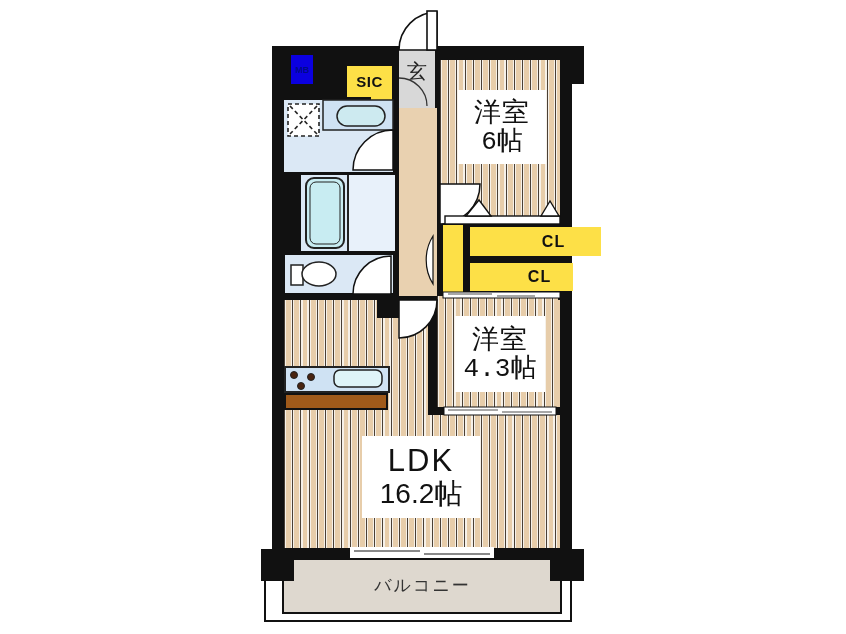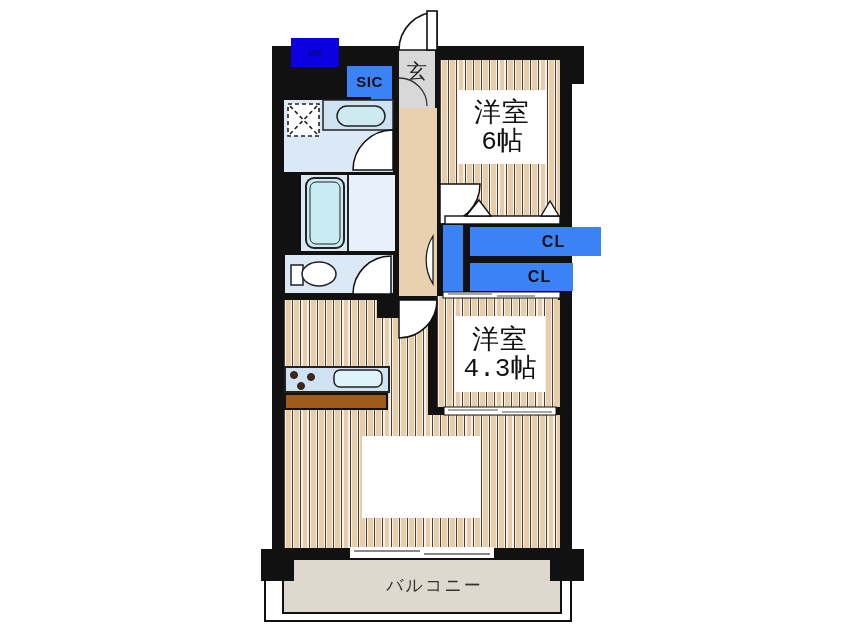--- a/index.html
+++ b/index.html
@@ -14,21 +14,21 @@
       repeating-linear-gradient(to right,
         #4a4036 0px, #4a4036 1px,
         #f6f1e9 1px, #f6f1e9 2.2px,
         #e7cdaa 2.2px, #e7cdaa 7px,
         #f6f1e9 7px, #f6f1e9 8.2px);
   }
   .tan{background:#e9d1b0;}
   .wet{background:#dbe8f5;}
   .wet-light{background:#e8f1fa;border-left:2px solid #222;}
   .gray{background:#d8d8d8;}
-  .red{background:#3b82f6;}
+  .red{background:#fde047;}
   .blue{background:#0b00e0;}
   .brown{background:#a05a1a;border:2px solid #111;}
   .counter{background:#cfe2f3;border:2px solid #222;}
   .labelbox{background:#fff;display:flex;flex-direction:column;align-items:center;justify-content:center;color:#111;text-align:center;}
   .roomname{font-size:27px;line-height:1.15;letter-spacing:1px;}
   .roomsize{font-size:26px;line-height:1.15;font-family:Liberation Mono, monospace;}
   .ldkname{font-size:31px;line-height:1.1;letter-spacing:2px;}
   .ldksize{font-size:28px;line-height:1.15;}
   .cl-label{display:flex;align-items:center;justify-content:center;color:#111;font-weight:bold;font-size:16px;letter-spacing:1px;padding-left:36px;}
   .sic-label{display:flex;align-items:center;justify-content:center;color:#111;font-weight:bold;font-size:15px;letter-spacing:0.5px;}
@@ -42,21 +42,21 @@
 </head>
 <body>
 
 <div id="stage">
 
   <div class="abs wall" style="left:272px;top:46px;width:300px;height:512px;"></div>
   <div class="abs wall" style="left:518px;top:46px;width:66px;height:38px;"></div>
 
   <div class="abs balcony-outer" style="left:264px;top:556px;width:304px;height:62px;"></div>
   <div class="abs balcony-inner" style="left:282px;top:558px;width:276px;height:52px;"></div>
-  <div class="abs balc-label" style="left:352px;top:572px;width:165px;height:26px;">
+  <div class="abs balc-label" style="left:340px;top:572px;width:165px;height:26px;">
     <span>バルコニー</span>
   </div>
   <div class="abs wall" style="left:261px;top:549px;width:33px;height:32px;"></div>
   <div class="abs wall" style="left:550px;top:549px;width:34px;height:32px;"></div>
 
   <div class="abs gray" style="left:399px;top:48px;width:36px;height:60px;"></div>
   <div class="abs gen-label" style="left:399px;top:56px;width:36px;height:30px;">
     <span>玄</span>
   </div>
   <div class="abs tan" style="left:399px;top:108px;width:38px;height:188px;"></div>
@@ -80,37 +80,39 @@
   <div class="abs wall" style="left:428px;top:296px;width:9px;height:119px;"></div>
   <div class="abs wall" style="left:437px;top:407px;width:123px;height:8px;"></div>
   <div class="abs wall" style="left:284px;top:293px;width:115px;height:7px;"></div>
   <div class="abs wall" style="left:377px;top:293px;width:22px;height:25px;"></div>
 
   <div class="abs wood" style="left:437px;top:296px;width:121px;height:111px;"></div>
 
   <div class="abs counter" style="left:284px;top:366px;width:102px;height:23px;"></div>
   <div class="abs brown" style="left:284px;top:393px;width:100px;height:13px;"></div>
 
-  <div class="abs blue mb-label" style="left:291px;top:38px;width:48px;height:29px;">
+  <div class="abs blue mb-label" style="left:291px;top:55px;width:22px;height:29px;">
     <span>MB</span>
   </div>
   <div class="abs red sic-label" style="left:347px;top:66px;width:45px;height:31px;">
     <span>SIC</span>
   </div>
   <div class="abs red" style="left:371px;top:97px;width:21px;height:15px;"></div>
 
   <div class="abs labelbox" style="left:458px;top:90px;width:88px;height:74px;">
     <span class="roomname">洋室</span>
     <span class="roomsize">6帖</span>
   </div>
   <div class="abs labelbox" style="left:455px;top:316px;width:90px;height:76px;">
     <span class="roomname">洋室</span>
     <span class="roomsize">4.3帖</span>
   </div>
   <div class="abs labelbox" style="left:362px;top:436px;width:118px;height:82px;">
+    <span class="ldkname">LDK</span>
+    <span class="ldksize">16.2帖</span>
   </div>
 
   <svg class="overlay" width="846" height="634" viewBox="0 0 846 634">
 
     <g>
       <path d="M437,50 L437,12 A38,38 0 0 0 399,50 Z" fill="#fff" stroke="#111" stroke-width="1.6"></path>
       <rect x="427" y="11" width="10" height="39" fill="#fff" stroke="#111" stroke-width="1.6"></rect>
     </g>
 
     <path d="M399,78 A28,28 0 0 1 427,106" fill="none" stroke="#333" stroke-width="1.3"></path>

